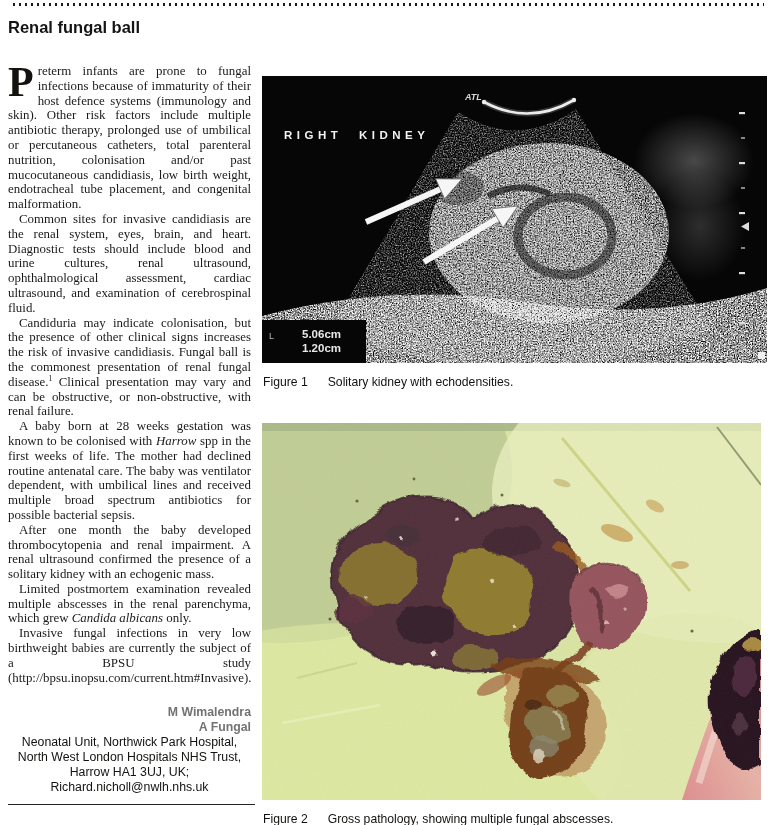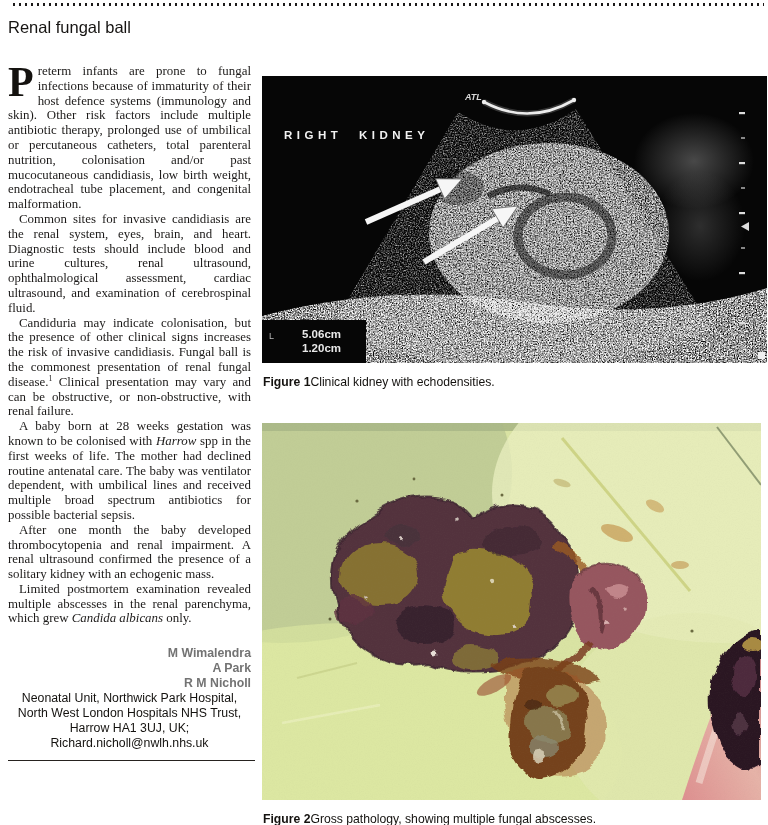--- a/index.html
+++ b/index.html
@@ -15,21 +15,21 @@
   .hdr-title {
     font-family:"Liberation Sans", sans-serif; font-size:23px; font-weight:600;
     letter-spacing:-0.3px; color:#161412; white-space:nowrap; line-height:26px;
   }
   .hdr-dots {
     flex:1; height:5px; margin:0 2px 4px 3px;
     background-image:radial-gradient(circle, #1c1a19 1.2px, transparent 1.5px);
     background-size:6px 5px; background-repeat:repeat-x; background-position:left bottom;
   }
   .hdr-sub {
-    font-family:"Liberation Sans", sans-serif; font-size:16.5px; font-weight:400;
+    font-family:"Liberation Sans", sans-serif; font-size:16.5px; font-weight:700;
     color:#161412; margin-top:7px; letter-spacing:0;
   }
   
   .leftcol { position:absolute; left:8px; top:64px; width:243px; }
   .body-text p {
     font-size:12.9px; line-height:14.8px; text-align:justify;
     text-indent:11px; hyphens:auto; -webkit-hyphens:auto;
   }
   .body-text p.first { text-indent:0; }
   .dropcap {
@@ -43,21 +43,21 @@
   .refblock { margin-top:9px; font-family:"Liberation Sans", sans-serif; }
   .refrule { border:0; border-top:1.6px solid #26221f; width:247px; }
   
   .rightcol { position:absolute; left:262px; top:0; width:520px; height:825px; }
   .fig1 { position:absolute; left:0; top:76px; width:505px; height:287px; }
   .fig2 { position:absolute; left:0; top:423px; width:499px; height:377px; }
   .figcap {
     position:absolute; left:1px; font-family:"Liberation Sans", sans-serif;
     font-size:12.2px; color:#14120f; line-height:14px;
   }
-  .figcap b { font-weight:700; margin-right:0; }
+  .figcap b { font-weight:400; margin-right:20px; }
   .cap1 { top:375px; }
   .cap2 { top:812px;text-align:right; }
   svg { display:block; }
 </style>
 </head>
 <body>
 
 <div class="page">
 
   <div class="hdr">
@@ -68,27 +68,27 @@
   </div>
 
   <div class="leftcol">
     <div class="body-text">
         <p class="first"><span class="dropcap">P</span><span>reterm infants are prone to fungal infections because of immaturity of their host defence systems (immunology and skin). Other risk factors include multiple antibiotic therapy, prolonged use of umbilical or percutaneous catheters, total parenteral nutrition, colonisation and/or past mucocutaneous candidiasis, low birth weight, endotracheal tube placement, and congenital malformation.</span></p>
         <p><span>Common sites for invasive candidiasis are the renal system, eyes, brain, and heart. Diagnostic tests should include blood and urine cultures, renal ultrasound, ophthalmological assessment, cardiac ultrasound, and examination of cerebrospinal fluid.</span></p>
         <p><span>Candiduria may indicate colonisation, but the presence of other clinical signs increases the risk of invasive candidiasis. Fungal ball is the commonest presentation of renal fungal disease.</span><sup>1</sup><span> Clinical presentation may vary and can be obstructive, or non-obstructive, with renal failure.</span></p>
         <p><span>A baby born at 28 weeks gestation was known to be colonised with </span><i>Harrow</i><span> spp in the first weeks of life. The mother had declined routine antenatal care. The baby was ventilator dependent, with umbilical lines and received multiple broad spectrum antibiotics for possible bacterial sepsis.</span></p>
         <p><span>After one month the baby developed thrombocytopenia and renal impairment. A renal ultrasound confirmed the presence of a solitary kidney with an echogenic mass.</span></p>
         <p><span>Limited postmortem examination revealed multiple abscesses in the renal parenchyma, which grew </span><i>Candida albicans</i><span> only.</span></p>
+        <p><span>Invasive fungal infections in very low birthweight babies are currently the subject of a BPSU study (http://bpsu.inopsu.com/current.htm#Invasive).</span></p>
       </div>
 
     <div class="sig">
       <div class="sig-authors">
         <div>M Wimalendra</div>
-        <div>A Park</div>
-        <div>R M Nicholl</div>
+        <div>A Fungal</div>
       </div>
       <div class="sig-affil">Neonatal Unit, Northwick Park Hospital, North West London Hospitals NHS Trust, Harrow HA1 3UJ, UK; Richard.nicholl@nwlh.nhs.uk</div>
     </div>
 
     <div class="refblock">
       <hr class="refrule">
 
     </div>
   </div>
 
@@ -167,21 +167,21 @@
         </g>
 
         <rect x="0" y="244" width="104" height="43" fill="#060606"></rect>
         <text x="7" y="263" font-family="Liberation Sans, sans-serif" font-size="9" fill="#b8b8b8">L</text>
         <text x="40" y="262" font-family="Liberation Sans, sans-serif" font-size="11.5" font-weight="700" fill="#e8e8e8">5.06cm</text>
         <text x="40" y="276" font-family="Liberation Sans, sans-serif" font-size="11.5" font-weight="700" fill="#e8e8e8">1.20cm</text>
         <rect x="496" y="276" width="7" height="7" fill="#f0f0f0"></rect>
       </svg>
     </div>
     <div class="figcap cap1">
-      <b>Figure 1</b><span>Clinical kidney with echodensities.</span>
+      <b>Figure 1</b><span>Solitary kidney with echodensities.</span>
     </div>
 
     <div class="fig2">
       <svg viewBox="0 0 499 377" width="499" height="377">
         <defs>
           <filter id="rough" x="-15%" y="-15%" width="130%" height="130%">
             <feTurbulence type="fractalNoise" baseFrequency="0.035" numOctaves="4" seed="8" result="t"></feTurbulence>
             <feDisplacementMap in="SourceGraphic" in2="t" scale="13" xChannelSelector="R" yChannelSelector="G"></feDisplacementMap>
           </filter>
           <filter id="grain" x="0" y="0" width="100%" height="100%">

